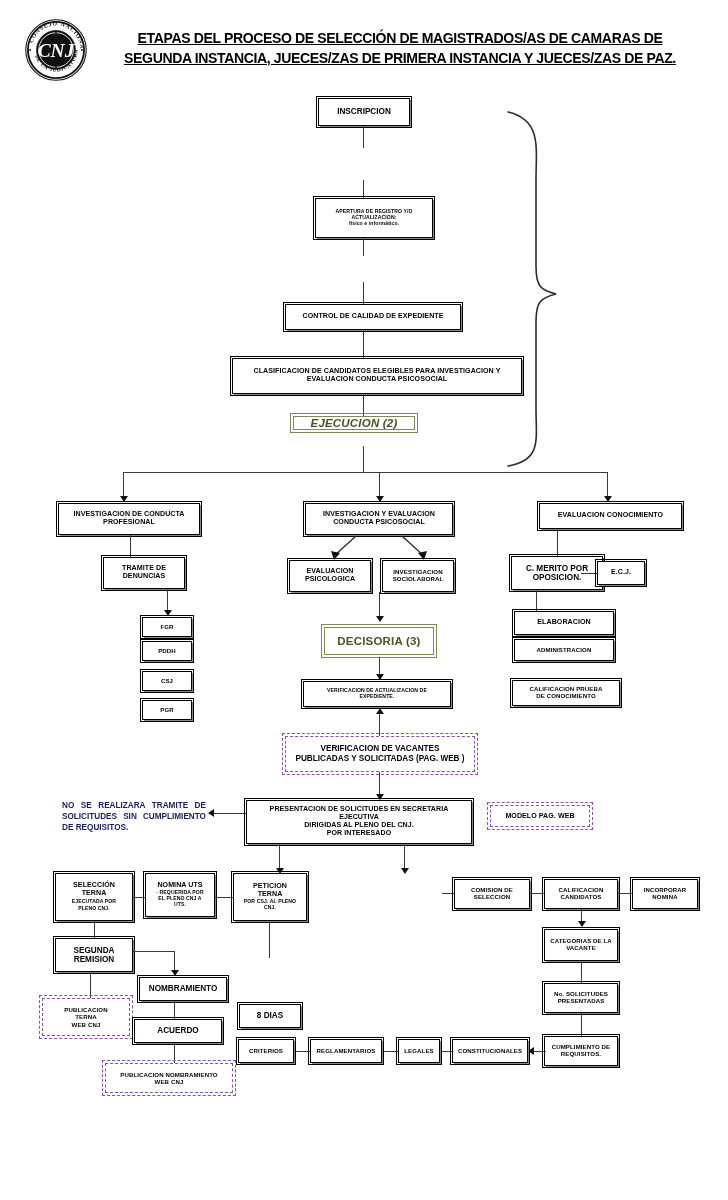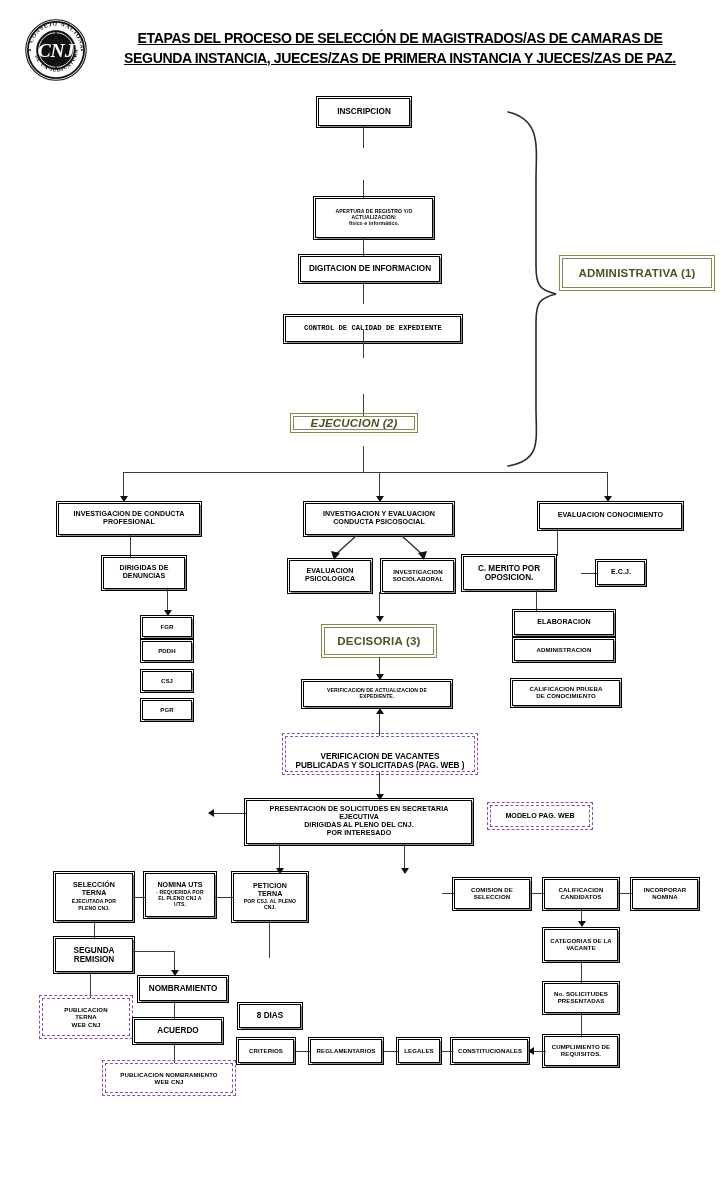--- a/index.html
+++ b/index.html
@@ -178,64 +178,64 @@
 
   <div class="box s-xxs" style="left:315px; top:198px; width:118px; height:40px;">
     <span class="txt">
       <span>APERTURA DE REGISTRO Y/O</span><br>
       <span>ACTUALIZACION:</span><br>
       <span>físico e informático.</span>
     </span>
   </div>
   <div class="ln lnv" style="left:363px; top:238px; height:18px;"></div>
 
-  <div class="box s-md" style="left:300px; top:256px; width:140px; height:26px;">
-    <span class="txt">DIGITACION DE INFORMACION</span>
-  </div>
   <div class="ln lnv" style="left:363px; top:282px; height:22px;"></div>
 
-  <div class="box s-sm" style="left:285px; top:316px; width:176px; height:26px;font-family:Liberation Mono, monospace;">
+  <div class="box s-sm" style="left:285px; top:304px; width:176px; height:26px;">
     <span class="txt">CONTROL DE CALIDAD DE EXPEDIENTE</span>
   </div>
   <div class="ln lnv" style="left:363px; top:330px; height:28px;"></div>
 
+  <div class="box s-sm" style="left:232px; top:358px; width:290px; height:36px;">
+    <span class="txt">
+      <span>CLASIFICACION DE CANDIDATOS ELEGIBLES PARA INVESTIGACION Y</span><br>
+      <span>EVALUACION CONDUCTA PSICOSOCIAL</span>
+    </span>
+  </div>
   <div class="ln lnv" style="left:363px; top:394px; height:22px;"></div>
 
   <div class="phase" style="left:293px; top:416px; width:122px; height:14px;font-style:italic;">
     <span>EJECUCION (2)</span>
   </div>
 
   <svg class="brace" style="left:498px; top:108px;" width="80" height="360" viewBox="0 0 80 360">
     <path d="M 10,4 C 44,12 38,40 38,72 L 38,158 C 38,178 42,182 58,186
              C 42,190 38,194 38,214 L 38,300 C 38,332 44,352 10,358" fill="none" stroke="#2b2b2b" stroke-width="1.6" stroke-linecap="round"></path>
   </svg>
-  <div class="phase" style="left:562px; top:258px; width:150px; height:30px;">
-    <span>ADMINISTRATIVA (1)</span>
-  </div>
 
   <div class="ln lnv" style="left:363px; top:446px; height:27px;"></div>
   <div class="ln lnh" style="left:123px; top:472px; width:485px;"></div>
   <div class="ln lnv" style="left:123px; top:472px; height:26px;"></div>
   <div class="arrow arrow-down" style="left:119.5px; top:496px;"></div>
   <div class="ln lnv" style="left:379px; top:472px; height:26px;"></div>
   <div class="arrow arrow-down" style="left:375.5px; top:496px;"></div>
   <div class="ln lnv" style="left:607px; top:472px; height:26px;"></div>
   <div class="arrow arrow-down" style="left:603.5px; top:496px;"></div>
 
   <div class="box s-sm" style="left:58px; top:503px; width:142px; height:32px;">
     <span class="txt">
       <span>INVESTIGACION DE CONDUCTA</span><br>
       <span>PROFESIONAL</span>
     </span>
   </div>
   <div class="ln lnv" style="left:130px; top:535px; height:22px;"></div>
 
   <div class="box s-sm" style="left:103px; top:557px; width:82px; height:32px;">
     <span class="txt">
-      <span>DIRIGIDAS DE</span><br>
+      <span>TRAMITE DE</span><br>
       <span>DENUNCIAS</span>
     </span>
   </div>
   <div class="ln lnv" style="left:167px; top:589px; height:24px;"></div>
   <div class="arrow arrow-down" style="left:163.5px; top:610px;"></div>
 
   <div class="box s-xs" style="left:142px; top:617px; width:50px; height:20px;">
     <span class="txt">FGR</span>
   </div>
   <div class="box s-xs" style="left:142px; top:641px; width:50px; height:20px;">
@@ -286,35 +286,35 @@
   <div class="box s-xxs" style="left:303px; top:681px; width:148px; height:26px;">
     <span class="txt">
       <span>VERIFICACION DE ACTUALIZACION DE</span><br>
       <span>EXPEDIENTE.</span>
     </span>
   </div>
 
   <div class="ln lnv" style="left:379px; top:713px; height:23px;"></div>
   <div class="arrow arrow-up" style="left:375.5px; top:708px;"></div>
 
-  <div class="dashed s-md" style="left:285px; top:736px; width:190px; height:36px;align-items:flex-end;">
+  <div class="dashed s-md" style="left:285px; top:736px; width:190px; height:36px;">
     <span>
       <span>VERIFICACION DE VACANTES</span><br>
       <span>PUBLICADAS Y SOLICITADAS (PAG. WEB )</span>
     </span>
   </div>
   <div class="ln lnv" style="left:379px; top:772px; height:24px;"></div>
   <div class="arrow arrow-down" style="left:375.5px; top:794px;"></div>
 
   <div class="box s-sm" style="left:539px; top:503px; width:143px; height:26px;">
     <span class="txt">EVALUACION CONOCIMIENTO</span>
   </div>
   <div class="ln lnv" style="left:557px; top:529px; height:27px;"></div>
 
-  <div class="box s-md" style="left:463px; top:556px; width:92px; height:34px;">
+  <div class="box s-md" style="left:511px; top:556px; width:92px; height:34px;">
     <span class="txt">
       <span>C. MERITO POR</span><br>
       <span>OPOSICION.</span>
     </span>
   </div>
   <div class="ln lnh" style="left:581px; top:573px; width:16px;"></div>
   <div class="box s-sm" style="left:597px; top:561px; width:48px; height:24px;">
     <span class="txt">E.C.J.</span>
   </div>
 
@@ -325,20 +325,23 @@
   <div class="box s-xs" style="left:514px; top:639px; width:100px; height:22px;">
     <span class="txt">ADMINISTRACION</span>
   </div>
   <div class="box s-xs" style="left:512px; top:680px; width:108px; height:26px;">
     <span class="txt">
       <span>CALIFICACION PRUEBA</span><br>
       <span>DE CONOCIMIENTO</span>
     </span>
   </div>
 
+  <div class="note" style="left:62px; top:800px; width:144px;">
+    <span>NO SE REALIZARA TRAMITE DE SOLICITUDES SIN CUMPLIMIENTO DE REQUISITOS.</span>
+  </div>
   <div class="ln lnh" style="left:214px; top:813px; width:32px;"></div>
   <div class="arrow arrow-left" style="left:208px; top:809px;"></div>
 
   <div class="box s-sm" style="left:246px; top:800px; width:226px; height:44px;">
     <span class="txt">
       <span>PRESENTACION DE SOLICITUDES EN SECRETARIA EJECUTIVA</span><br>
       <span>DIRIGIDAS AL PLENO DEL CNJ.</span><br>
       <span>POR INTERESADO</span>
     </span>
   </div>

